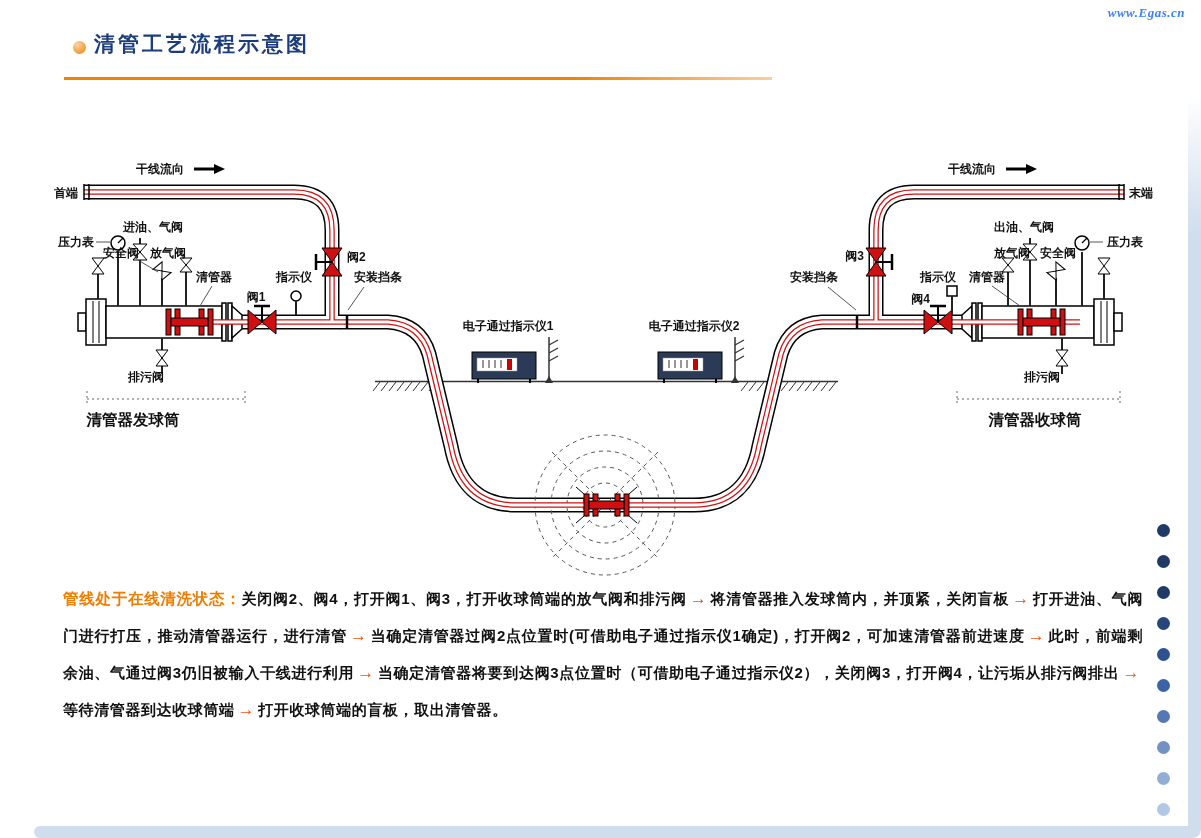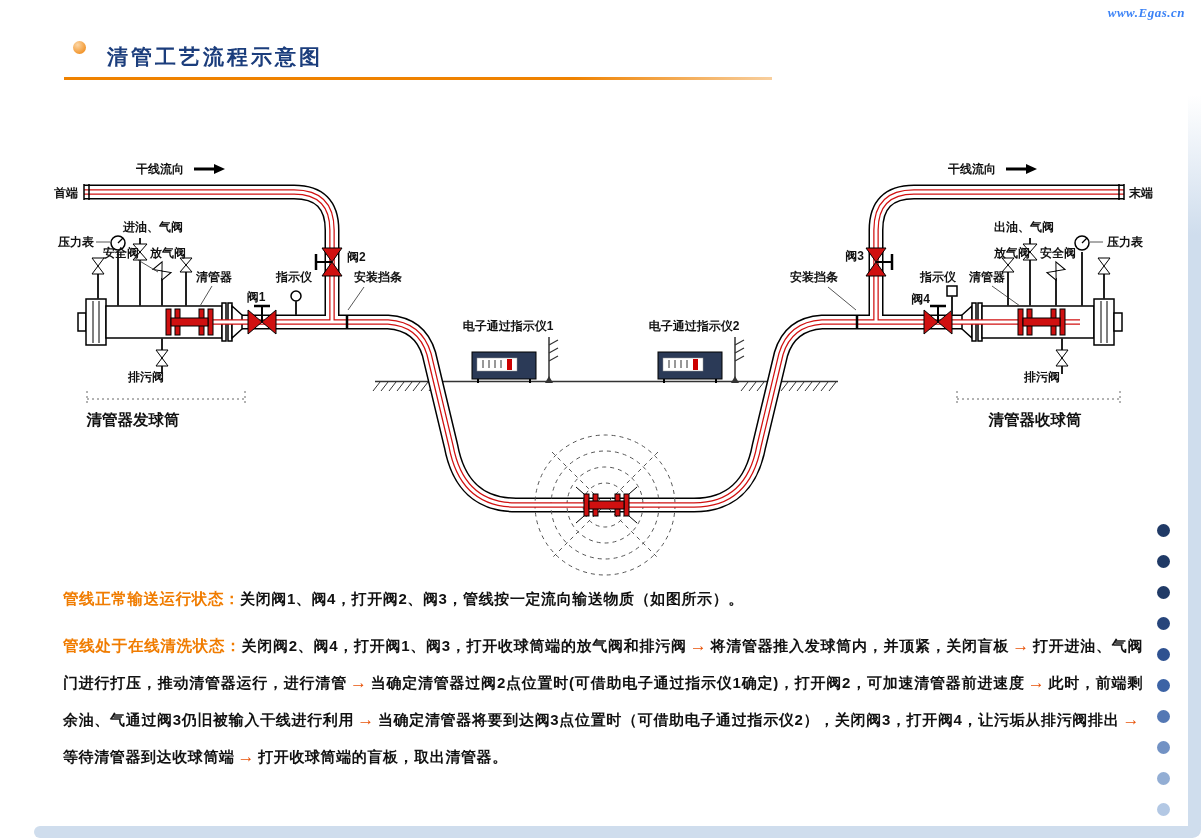--- a/index.html
+++ b/index.html
@@ -9,21 +9,21 @@
   }
   
   .frame-right{position:absolute;top:95px;right:0;bottom:0;width:13px;
     background:linear-gradient(to bottom,#ffffff,#cfdded 140px,#cfdded);border-radius:0 0 14px 0;}
   .frame-bottom{position:absolute;left:34px;right:0;bottom:0;height:12px;background:#cfdded;border-radius:10px 0 14px 10px;}
   .watermark{position:absolute;top:5px;right:16px;color:#3b82f6;font-weight:bold;font-style:italic;
     font-size:13px;font-family:"Liberation Serif","DejaVu Serif",serif;letter-spacing:0.5px;}
   
   .bullet{position:absolute;left:73px;top:41px;width:13px;height:13px;border-radius:50%;
     background:radial-gradient(circle at 35% 30%,#fcd7a6,#ee7d00);}
-  h1{position:absolute;left:94px;top:30px;margin:13px;font-size:21px;letter-spacing:3px;
+  h1{position:absolute;left:94px;top:30px;margin:0;font-size:21px;letter-spacing:3px;
     color:#1b3d7c;font-weight:bold;}
   .title-underline{position:absolute;left:64px;top:77px;width:708px;height:3px;
     background:linear-gradient(to right,#ef8200,#ef8200 72%,#f8cf9e);}
   
   svg.diagram{position:absolute;left:0;top:0;}
   .pl-black{fill:none;stroke:#000;stroke-width:15;}
   .pl-white{fill:none;stroke:#fff;stroke-width:12;}
   .pl-red{fill:none;stroke:#d01010;stroke-width:5.5;}
   .pl-core{fill:none;stroke:#fff;stroke-width:3;}
   .thin{stroke:#222;stroke-width:2;fill:none;}
@@ -301,21 +301,20 @@
   <text class="lbl" x="987" y="281" text-anchor="middle">清管器</text>
   <text class="lbl" x="1024" y="231" text-anchor="middle">出油、气阀</text>
   <text class="lbl" x="1012" y="257" text-anchor="middle">放气阀</text>
   <text class="lbl" x="1058" y="257" text-anchor="middle">安全阀</text>
   <text class="lbl" x="1107" y="246" text-anchor="start">压力表</text>
   <text class="lbl" x="1042" y="381" text-anchor="middle">排污阀</text>
   <text class="cap" x="1035" y="425" text-anchor="middle">清管器收球筒</text>
 </svg>
 
 <div class="notes">
-  <p class="note"><span class="note-label" style="color: rgb(240, 124, 0);">管线正常输送运行状态：</span><span>关闭阀1、阀4，打开阀2、阀3，管线按一定流向输送物质（如图所示）。</span></p>
   <p class="note"><span class="note-label" style="color: rgb(240, 124, 0);">管线处于在线清洗状态：</span><span><span>关闭阀2、阀4，打开阀1、阀3，打开收球筒端的放气阀和排污阀</span><span class="flow-arrow">→</span><span>将清管器推入发球筒内，并顶紧，关闭盲板</span><span class="flow-arrow">→</span><span>打开进油、气阀门进行打压，推动清管器运行，进行清管</span><span class="flow-arrow">→</span><span>当确定清管器过阀2点位置时(可借助电子通过指示仪1确定)，打开阀2，可加速清管器前进速度</span><span class="flow-arrow">→</span><span>此时，前端剩余油、气通过阀3仍旧被输入干线进行利用</span><span class="flow-arrow">→</span><span>当确定清管器将要到达阀3点位置时（可借助电子通过指示仪2），关闭阀3，打开阀4，让污垢从排污阀排出</span><span class="flow-arrow">→</span><span>等待清管器到达收球筒端</span><span class="flow-arrow">→</span><span>打开收球筒端的盲板，取出清管器。</span></span></p>
 </div>
 
 <div class="dots">
     <div class="dot" style="background: rgb(32, 58, 102);"></div>
     <div class="dot" style="background: rgb(32, 58, 102);"></div>
     <div class="dot" style="background: rgb(32, 58, 102);"></div>
     <div class="dot" style="background: rgb(39, 69, 123);"></div>
     <div class="dot" style="background: rgb(46, 81, 144);"></div>
     <div class="dot" style="background: rgb(60, 99, 165);"></div>

